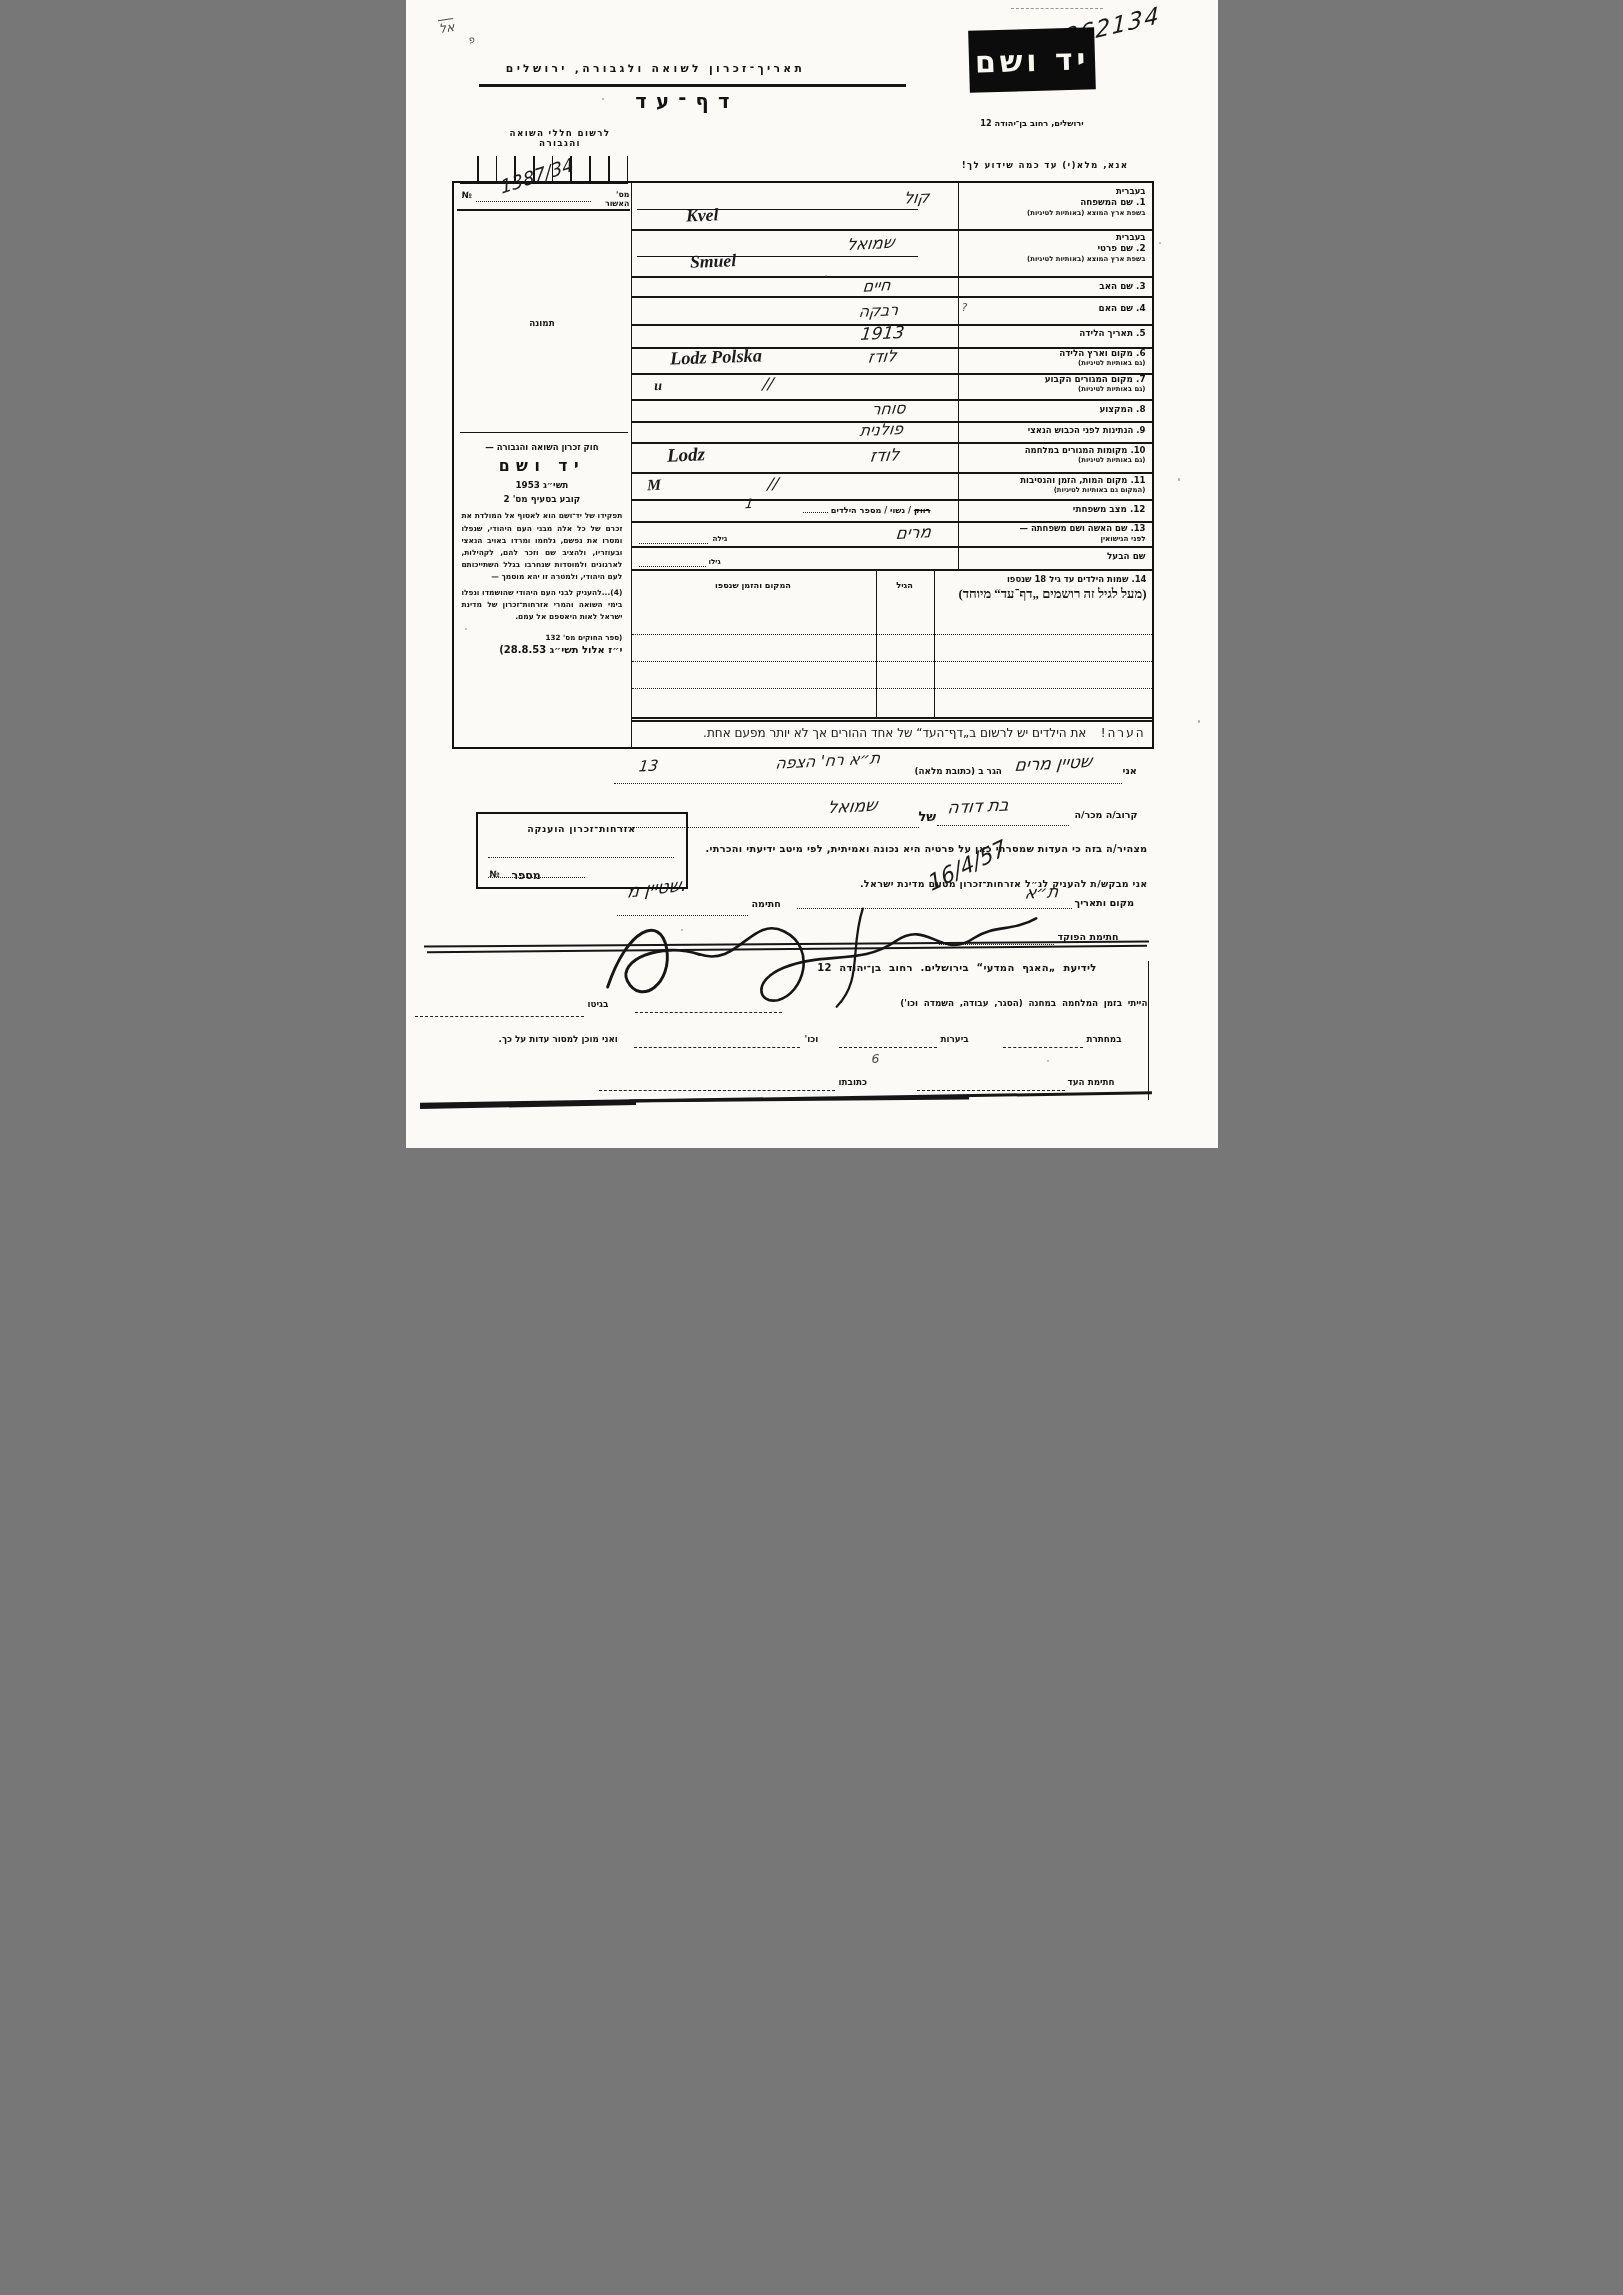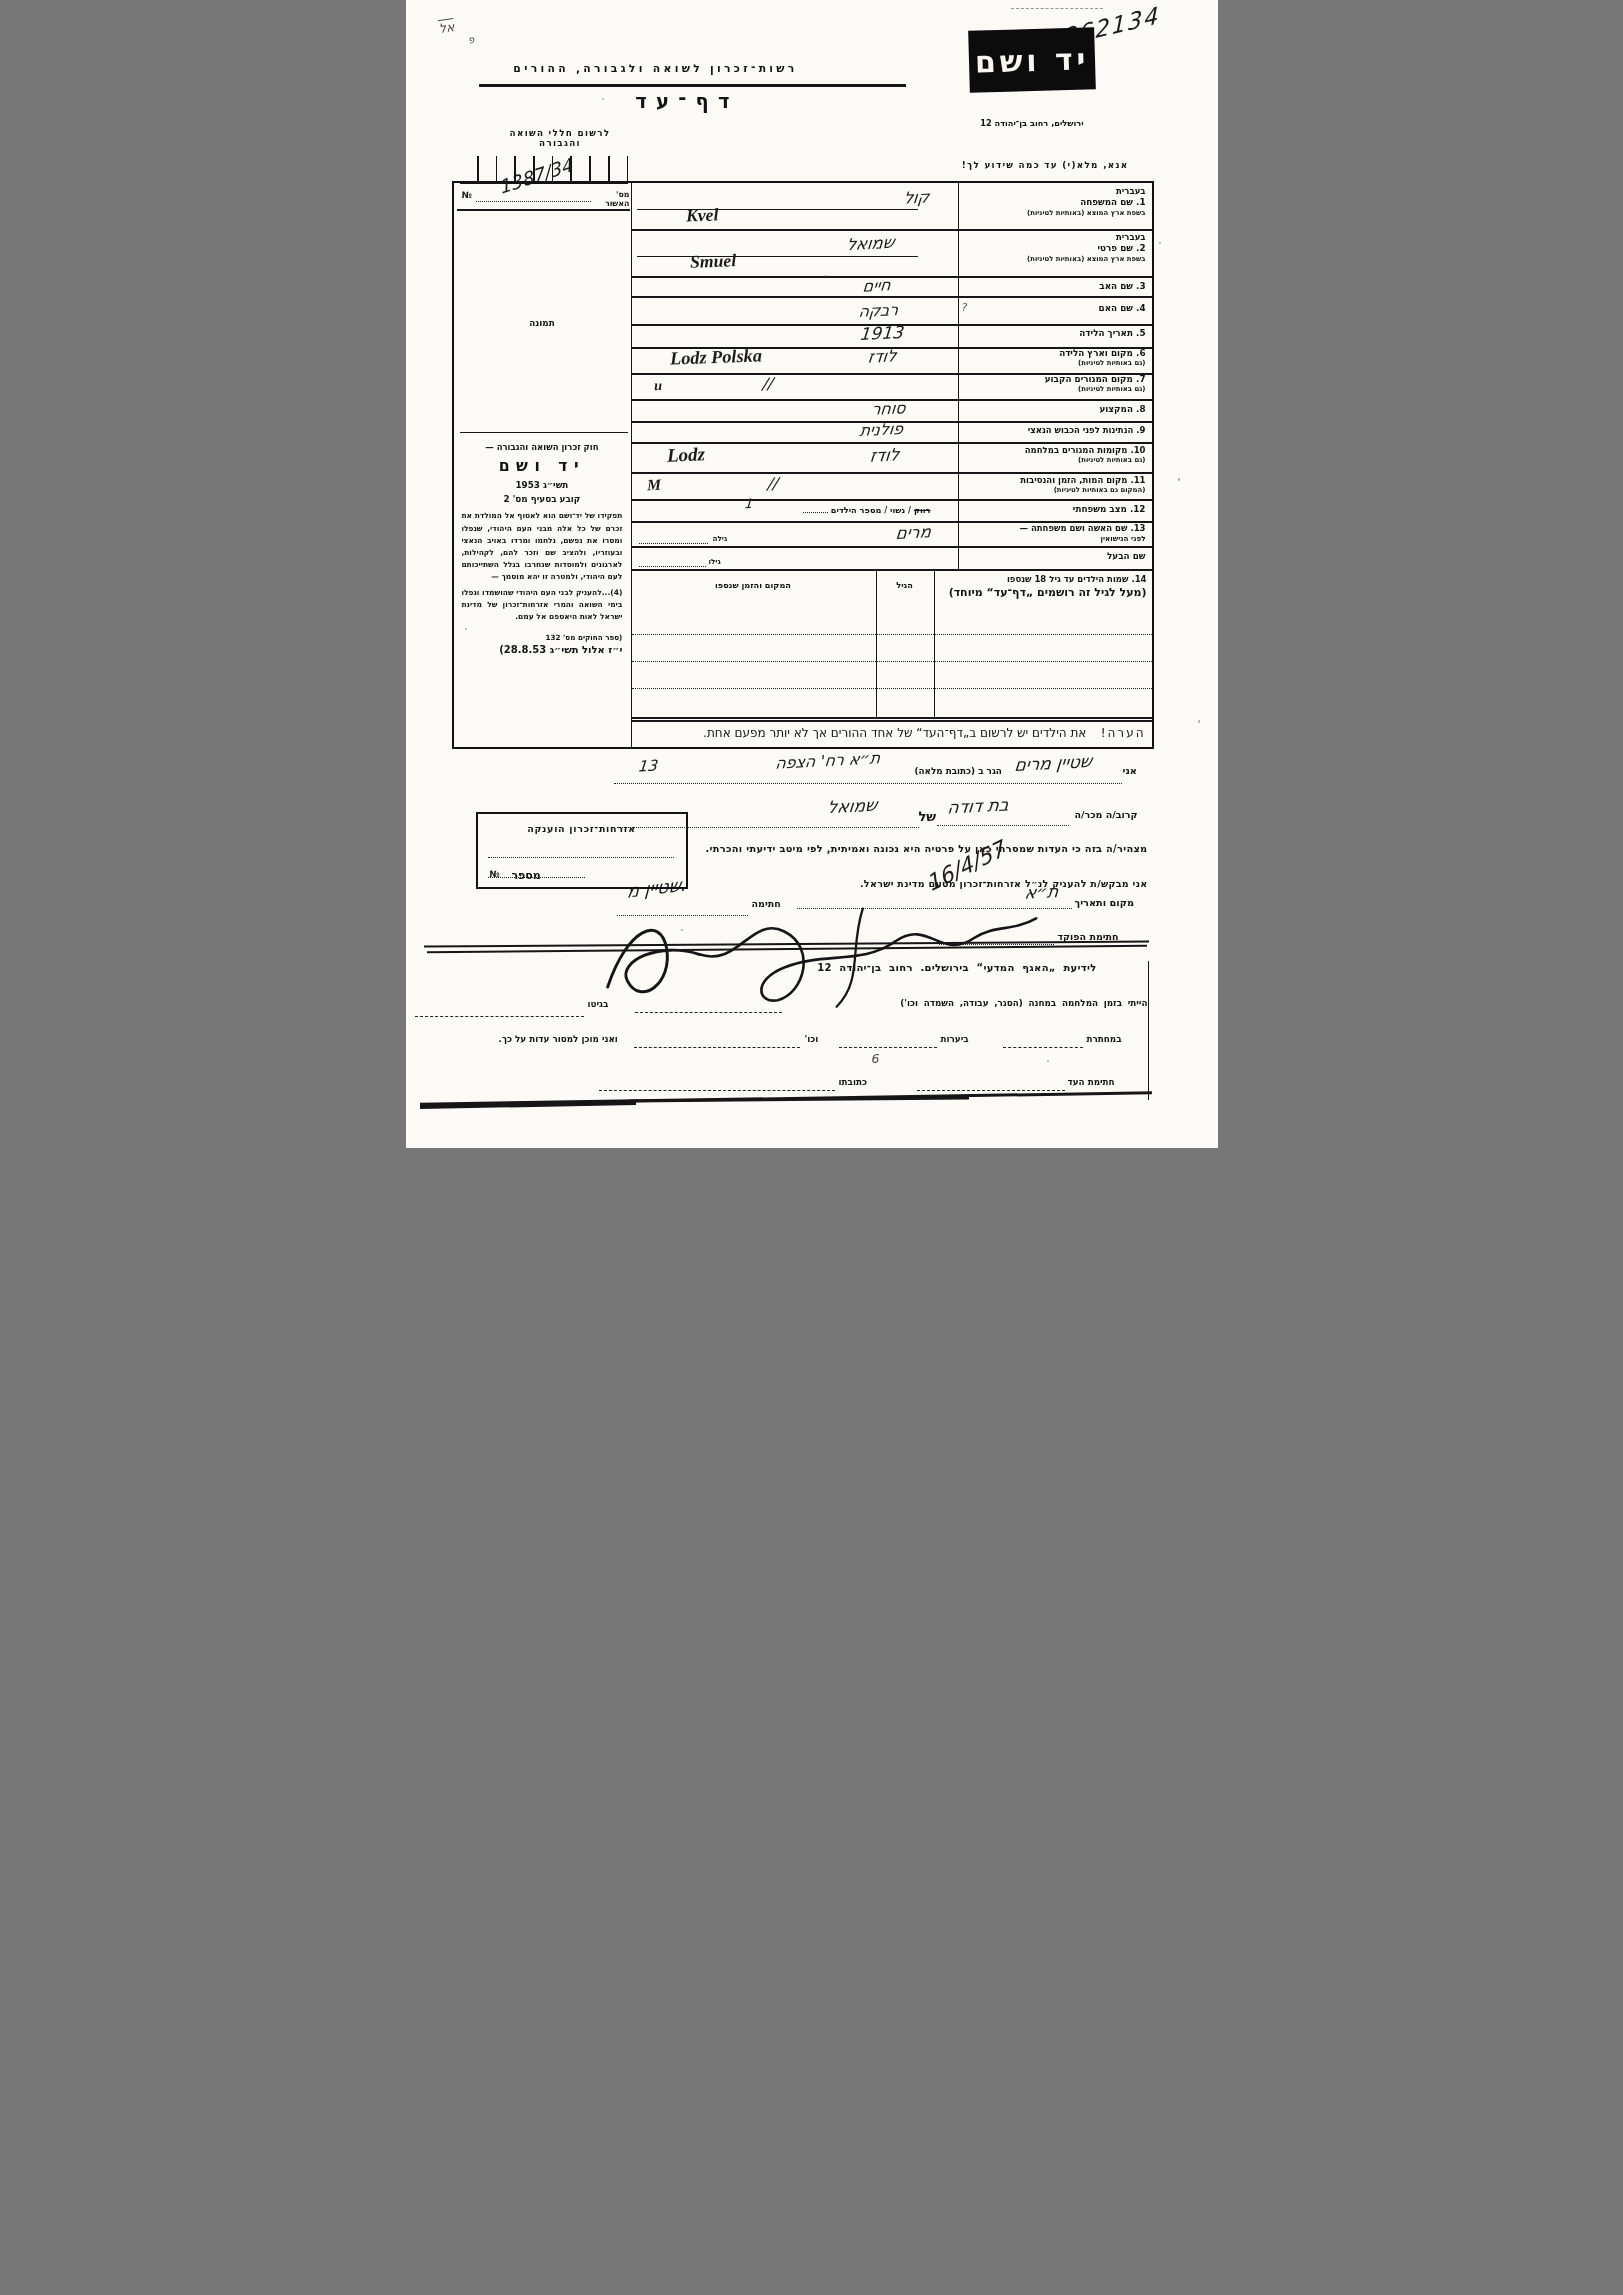--- a/index.html
+++ b/index.html
@@ -30,21 +30,21 @@
 </head>
 <body>
 
 <div class="page">
 
   <div class="abs hwp" style="left:33px;top:19.6px;font-size:12.4px;text-decoration:overline;transform:rotate(-8deg);">אל</div>
   <div class="abs hwp" style="left:62px;top:34px;font-size:9.8px;transform:rotate(-14deg);">פ</div>
   <div class="abs hwh" style="left:656px;top:13px;font-size:23px;letter-spacing:2px;transform:rotate(-13deg) skewX(-14deg);">862134</div>
   <div class="abs" style="left:605px;top:7.9px;width:92px;border-top:1.3px dashed #555;opacity:.6;"></div>
 
-  <div class="abs lbl center" style="left:65px;top:62px;width:370px;font-size:10.8px;letter-spacing:3.3px;">רשות־זכרון לשואה ולגבורה, ההורים</div>
+  <div class="abs lbl center" style="left:65px;top:62px;width:370px;font-size:10.8px;letter-spacing:3.3px;">תאריך־זכרון לשואה ולגבורה, ירושלים</div>
   <div class="abs ln" style="left:73px;top:84px;width:427px;height:3.3px;"></div>
   <div class="abs lbl center" style="left:216px;top:90px;width:131px;font-size:19.6px;letter-spacing:9.2px;">דף־עד</div>
   <div class="abs lbl center" style="left:84px;top:128px;width:141px;font-size:8.8px;letter-spacing:1.3px;">לרשום חללי השואה והגבורה</div>
 
   <div class="abs logo" style="left:563px;top:29px;width:126px;height:62px;">
     <span style="font-size:30px;font-weight:bold;letter-spacing:3.9px;direction:rtl;">יד ושם</span>
   </div>
   <div class="abs lbl center" style="left:520px;top:118px;width:213px;font-size:8.2px;">ירושלים, רחוב בן־יהודה 12</div>
 
   <div class="abs lbl right" style="left:527px;top:160px;width:196px;font-size:8.8px;letter-spacing:1.3px;">אנא, מלא(י) עד כמה שידוע לך!</div>
@@ -177,21 +177,21 @@
     <div class="abs hwh" style="left:418px;top:216px;font-size:15.7px;">סוחר</div>
     <div class="abs hwh" style="left:406px;top:237px;font-size:15.7px;">פולנית</div>
     <div class="abs hwl" style="left:213px;top:261px;font-size:19px;">Lodz</div>
     <div class="abs hwh" style="left:416px;top:262px;font-size:17px;">לודז</div>
     <div class="abs hwl" style="left:193px;top:293px;font-size:15.7px;">M</div>
     <div class="abs hwh" style="left:314px;top:291px;font-size:15.7px;">//</div>
     <div class="abs hwh" style="left:442px;top:340px;font-size:16.4px;">מרים</div>
 
     <div class="abs lbl" style="left:484px;top:391px;width:209px;padding-right:2.6px;">
       <div style="font-size:8.5px;"><span>14.</span> <span>שמות הילדים עד גיל 18 שנספו</span></div>
-      <div style="font-size:11px;margin-top:2px;">(מעל לגיל זה רושמים „דף־עד“ מיוחד)</div>
+      <div style="font-size:13px;margin-top:2px;font-family:Liberation Serif, serif;">(מעל לגיל זה רושמים „דף־עד“ מיוחד)</div>
     </div>
     <div class="abs lbl center" style="left:178px;top:397px;width:243px;font-size:8.2px;">המקום והזמן שנספו</div>
     <div class="abs lbl center" style="left:423px;top:397px;width:56px;font-size:8.2px;">הגיל</div>
     <div class="abs dot" style="left:178px;top:442px;width:520px;height:9.2px;"></div>
     <div class="abs dot" style="left:178px;top:469px;width:520px;height:9.2px;"></div>
     <div class="abs dot" style="left:178px;top:496px;width:520px;height:9.2px;"></div>
 
     <div class="abs ln" style="left:177px;top:534px;width:521px;height:1.6px;"></div>
     <div class="abs ln" style="left:177px;top:537px;width:521px;height:2px;"></div>
     <div class="abs rtl right" style="left:183px;top:543px;width:509px;font-size:12px;font-weight:normal;">

